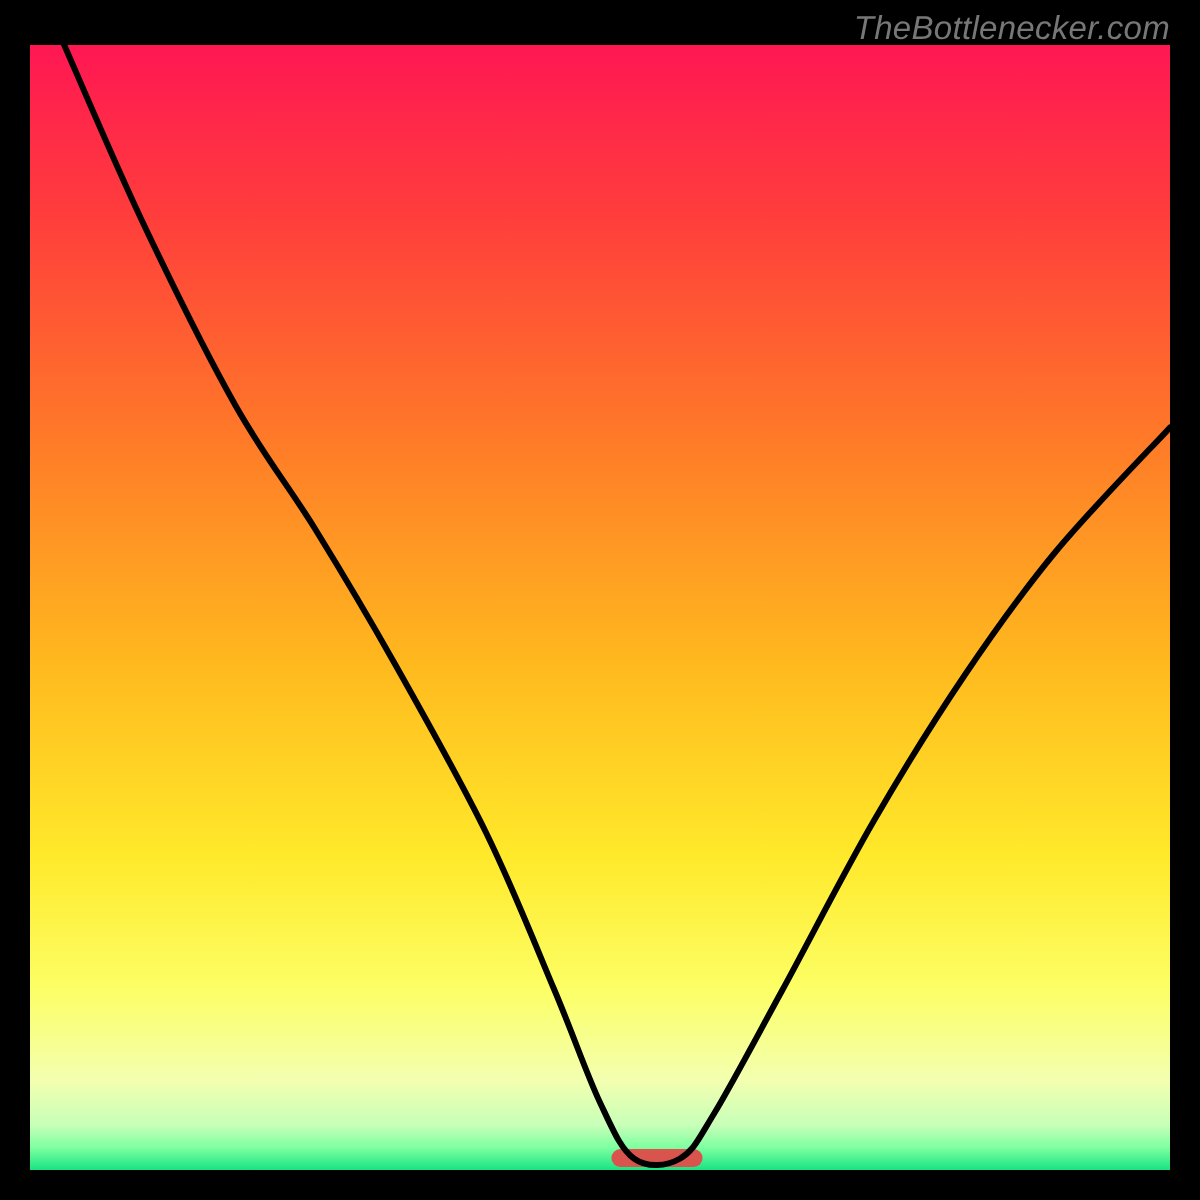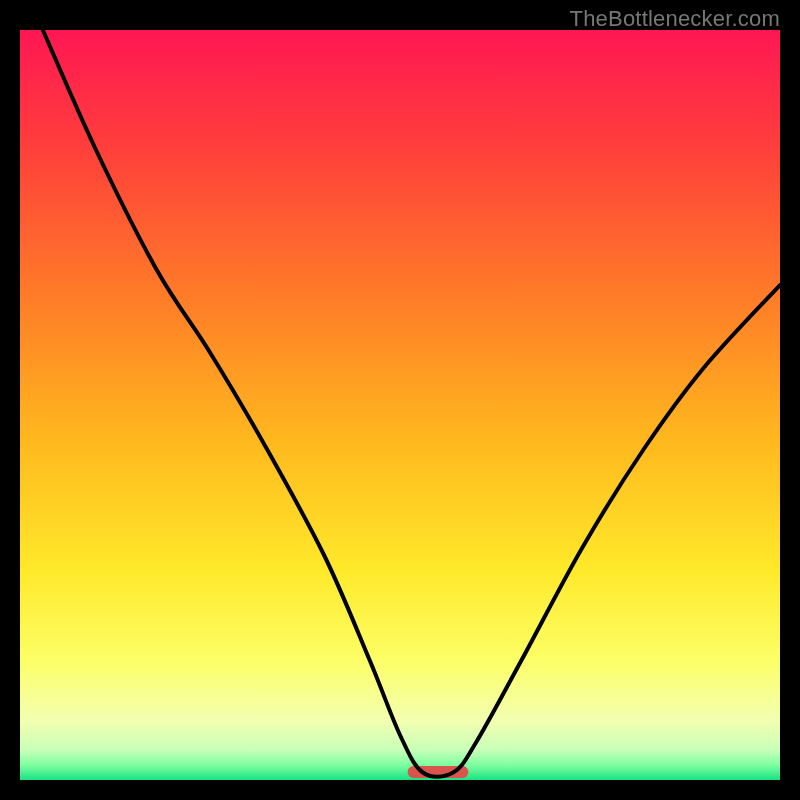--- a/index.html
+++ b/index.html
@@ -20,20 +20,21 @@
   }
   .watermark {
     position: absolute;
     top: 6px;
     right: 20px;
     font-family: Arial, Helvetica, sans-serif;
     font-size: 22px;
     font-weight: 500;
     color: #777;
     letter-spacing: 0.2px;
+    font-style: italic;
   }
   svg {
     display: block;
   }
 </style>
 </head>
 <body>
 
 <div class="watermark">TheBottlenecker.com</div>
 

